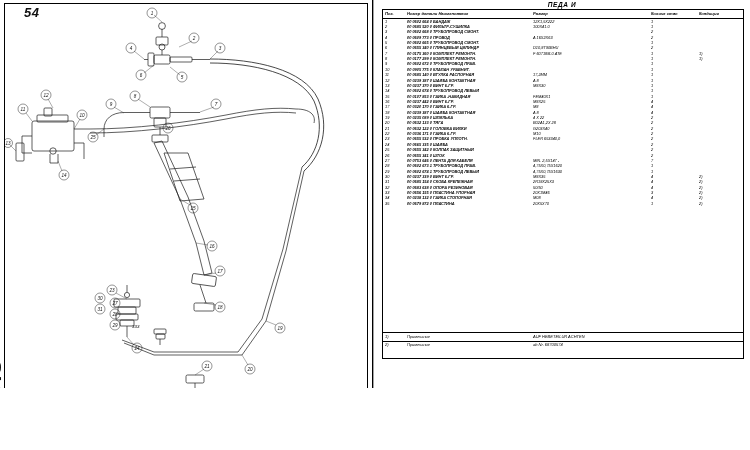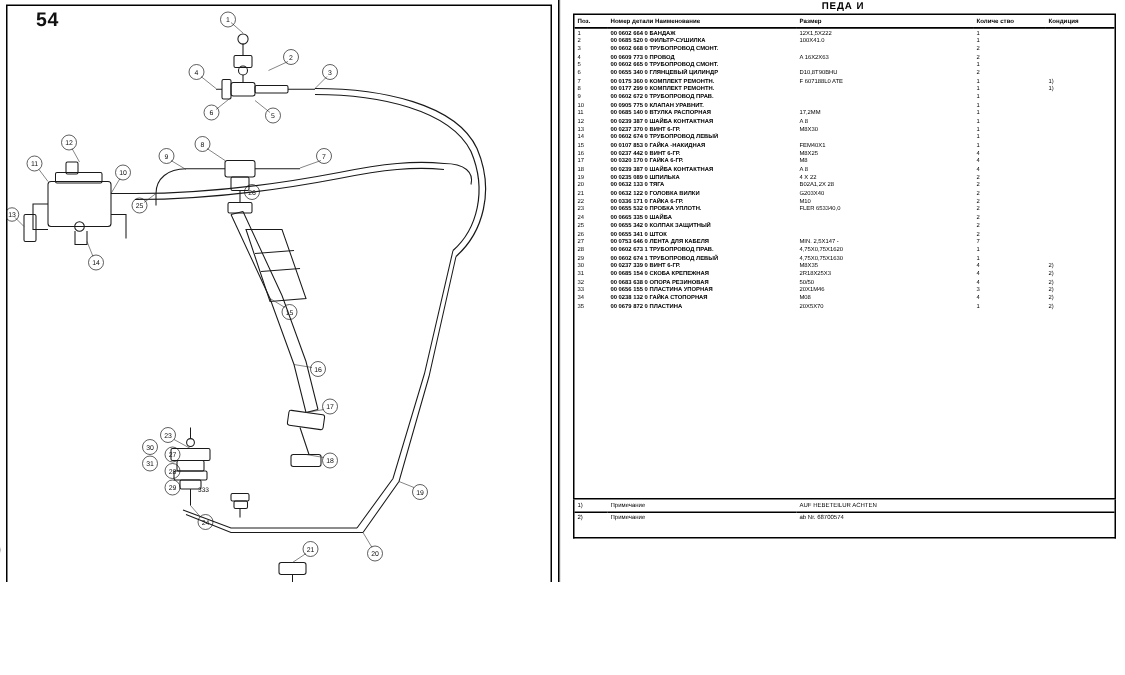--- a/index.html
+++ b/index.html
@@ -4,23 +4,24 @@
 <style>
   html, body {
     margin: 0;
     padding: 0;
     background: #ffffff;
   }
   .page {
     position: relative;
     width: 750px;
     height: 388px;
-    background: #e5e5e5;
+    background: #a3a3a3;
     font-family: "Liberation Sans", sans-serif;
     overflow: hidden;
+    font-style: italic;
   }
   
   .illus-pane {
     position: absolute;
     left: 0;
     top: 0;
     width: 372px;
     height: 450px;
     background: #ffffff;
     overflow: hidden;

